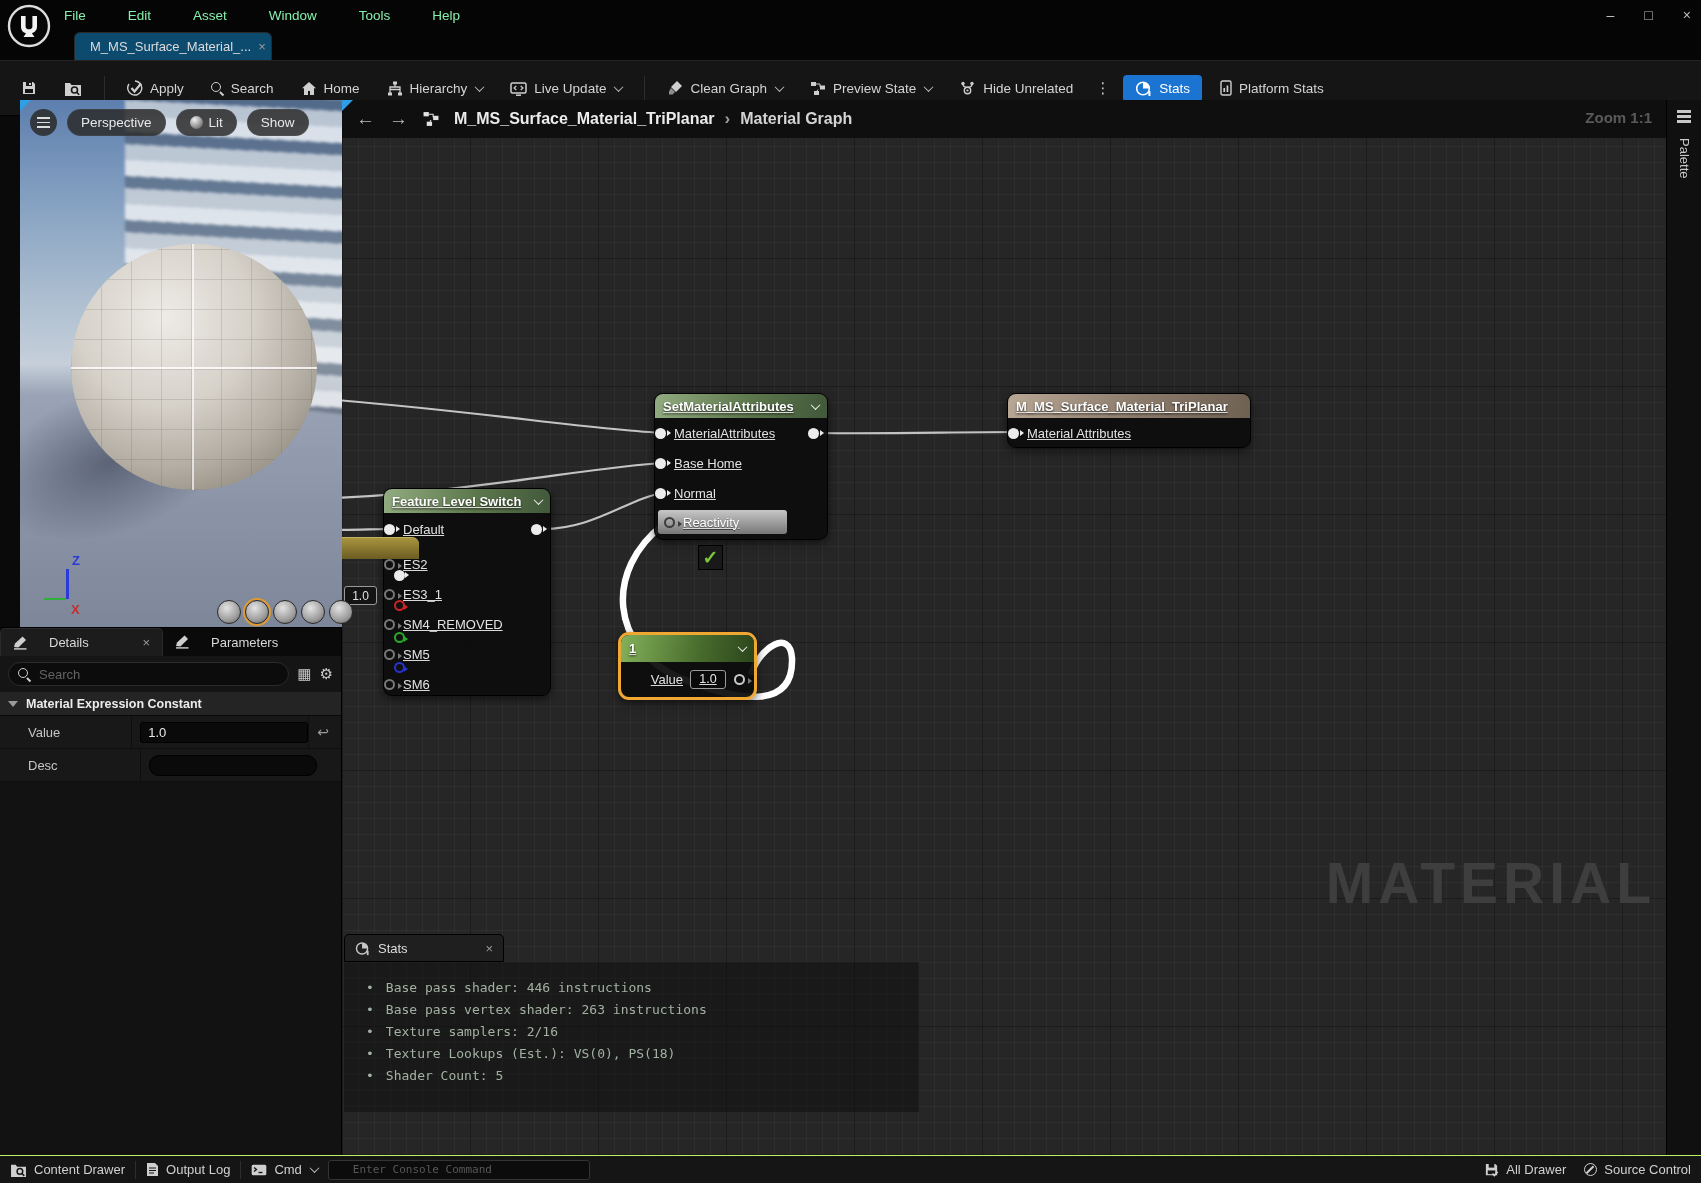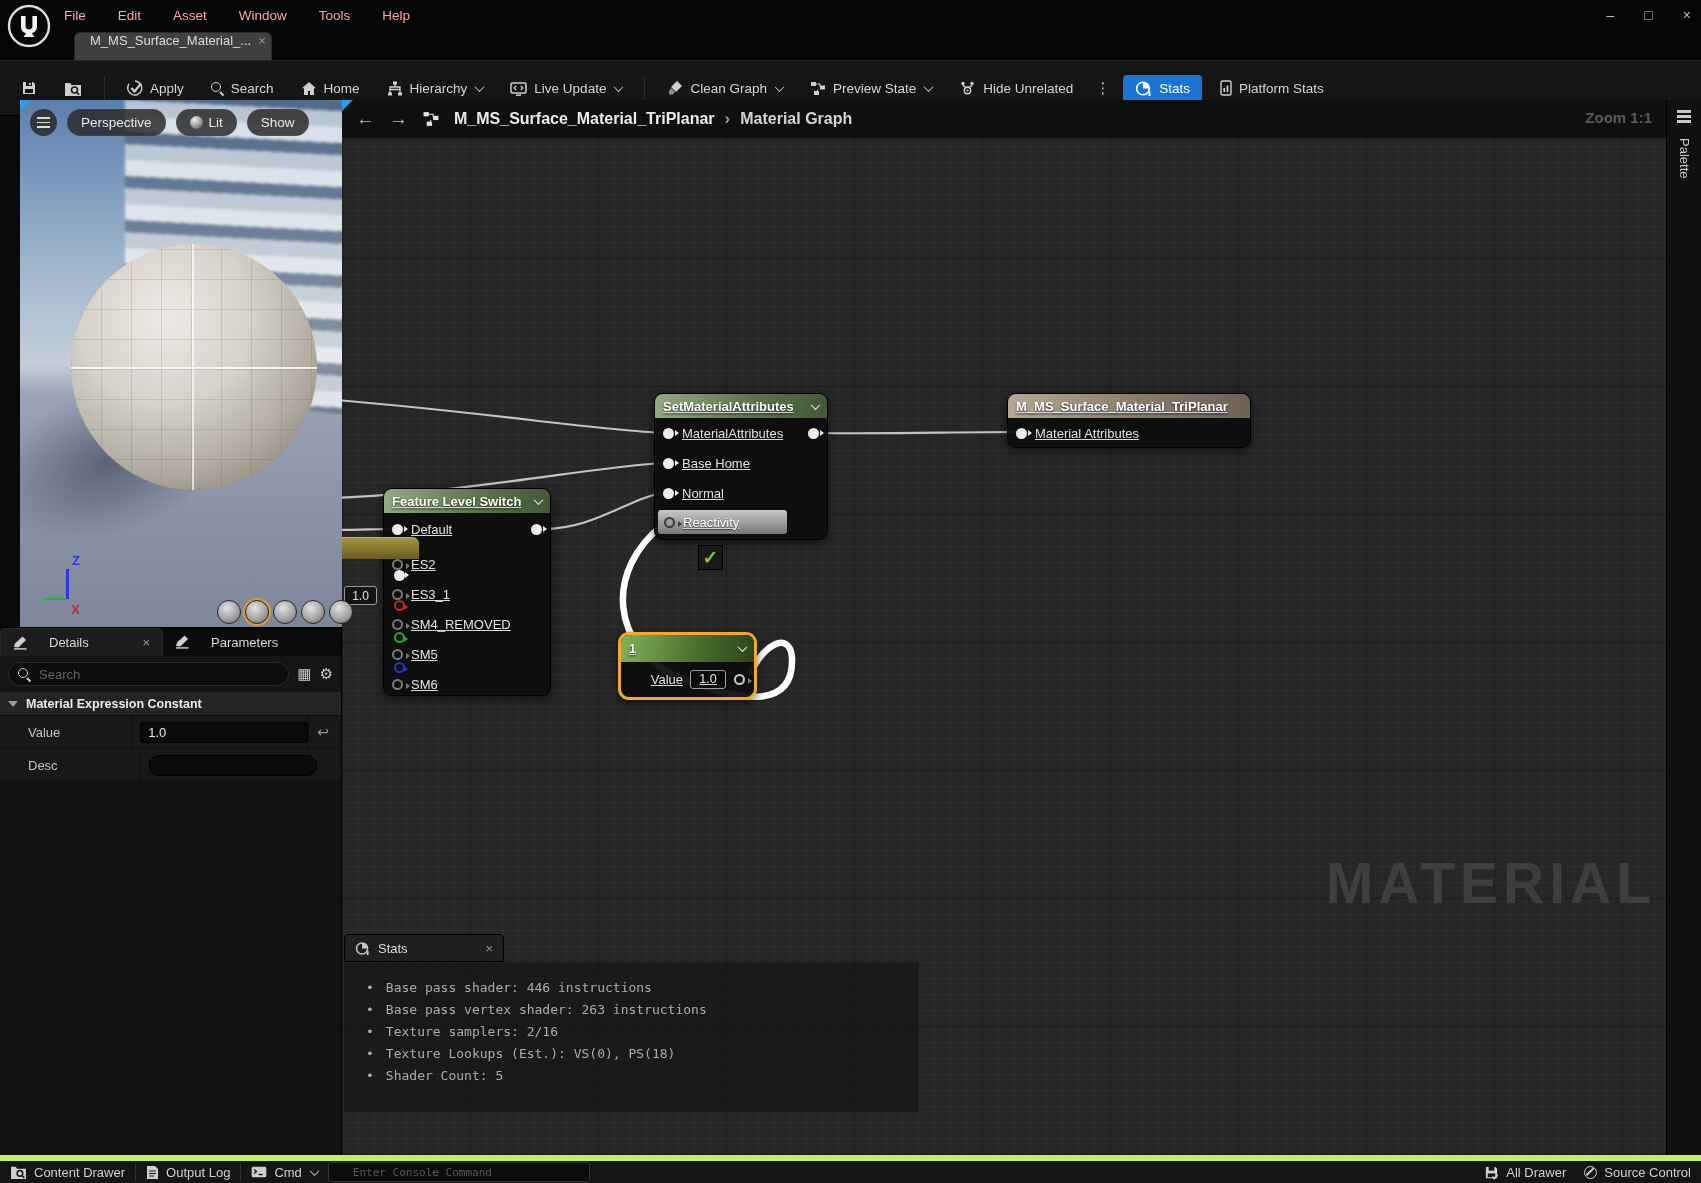--- a/index.html
+++ b/index.html
@@ -2,29 +2,29 @@
 <html><head>
 <meta charset="utf-8">
 <style>
   * { box-sizing: border-box; margin: 0; padding: 0; }
   html,body { width:1701px; height:1183px; overflow:hidden; background:#0a0a0a;
               font-family:"Liberation Sans", sans-serif; color:#d8d8d8; }
 
   
   #titlebar { position:absolute; left:0; top:0; width:1701px; height:30px; background:#050505; }
   #ue-logo { position:absolute; left:7px; top:4px; width:44px; height:44px; z-index:20; }
-  #menus { position:absolute; left:64px; top:0; height:30px; display:flex; align-items:center; gap:32px; font-size:13.5px; color:#fca5a5; }
+  #menus { position:absolute; left:64px; top:0; height:30px; display:flex; align-items:center; gap:42px; font-size:13.5px; color:#86efac; }
   .menu-item { cursor:default; }
   #win-controls { position:absolute; right:10px; top:0; height:30px; display:flex; align-items:center; gap:30px; color:#bdbdbd; font-size:14px; }
 
   
   #tabbar { position:absolute; left:0; top:30px; width:1701px; height:30px; background:#050505; }
-  #asset-tab { position:absolute; left:74px; top:2px; width:198px; height:28px; background:#404040;
+  #asset-tab { position:absolute; left:74px; top:2px; width:198px; height:28px; background:#0c4a6e;
                border:1px solid #2a2a2a; border-bottom:none; border-radius:6px 6px 0 0;
-               display:flex; align-items:flex-start; padding:0 8px; gap:7px; font-size:13px; color:#dcdcdc; }
+               display:flex; align-items:center; padding:0 8px; gap:7px; font-size:13px; color:#dcdcdc; }
   .green-dot { width:12px; height:12px; border-radius:50%; background:radial-gradient(circle at 35% 30%, #7ee87e, #1d9e35 60%, #0c5c1c); }
   .tab-close { margin-left:auto; color:#9a9a9a; font-size:13px; }
 
   
   #toolbar { position:absolute; left:0; top:60px; width:1701px; height:56px; background:#151515;
              border-top:1px solid #242424; border-bottom:1px solid #000;
              display:flex; align-items:center; padding-left:12px; gap:9px; font-size:13.5px; color:#d4d4d4; }
   .tb-item { display:flex; align-items:center; gap:7px; padding:5px 9px; border-radius:4px; white-space:nowrap; }
   .tb-sep { width:1px; height:24px; background:#2c2c2c; margin:0 4px; }
   .caret { width:7px; height:7px; border-right:1.8px solid #b8b8b8; border-bottom:1.8px solid #b8b8b8;
@@ -111,21 +111,21 @@
 
   
   .node { position:absolute; z-index:2; border-radius:9px; background:rgba(12,13,12,0.94); border:1px solid #000;
           box-shadow:0 3px 10px rgba(0,0,0,0.55);text-decoration:underline; }
   .node-header { height:24px; border-radius:8px 8px 0 0; display:flex; align-items:center; padding:0 8px;
                  font-size:13px; font-weight:bold; color:#fff; text-shadow:0 1px 2px rgba(0,0,0,0.8); }
   .hdr-green { background:linear-gradient(100deg,#92ab80 0%, #5d774c 55%, #41583a 100%); }
   .hdr-tan   { background:linear-gradient(100deg,#b9a795 0%, #8a7a6a 55%, #6e6153 100%); }
   .hdr-bright{ background:linear-gradient(100deg,#84b15a 0%, #476b2c 60%, #2c451c 100%); }
   .node-header .caret { border-color:#f0f0f0; margin-left:auto; }
-  .nrow { position:relative; height:30px; display:flex; align-items:center; padding:0 8px; gap:8px; font-size:13px; color:#e2e2e2; }
+  .nrow { position:relative; height:30px; display:flex; align-items:center; padding:0 0; gap:8px; font-size:13px; color:#e2e2e2; }
   .pin { width:11px; height:11px; border-radius:50%; background:#ececec; position:relative; flex:none; }
   .pin::after { content:''; position:absolute; left:11.5px; top:2.5px; border-left:4.5px solid #ececec; border-top:3px solid transparent; border-bottom:3px solid transparent; }
   .pin.hollow { background:transparent; border:2px solid #787878; width:11px; height:11px; }
   .pin.hollow::after { border-left-color:#787878; }
   .pin.out { position:absolute; right:8px; left:auto; }
   .nrow.hl { margin:2px 40px 2px 3px; height:24px; border-radius:3px; padding:0 6px;
              background:linear-gradient(180deg,#c7c7c7,#777); color:#fff; text-shadow:0 1px 1px rgba(0,0,0,.5); }
   .nrow.hl .pin.hollow { border-color:#3c3c3c; }
   .nrow.hl .pin.hollow::after { border-left-color:#3c3c3c; }
   .chev-up { position:absolute; width:8px; height:8px; border-left:2.2px solid #e8e8e8; border-top:2.2px solid #e8e8e8; transform:rotate(45deg); z-index:3; }
@@ -157,21 +157,21 @@
   #stats-content { width:575px; height:150px; background:rgba(10,10,10,0.45); padding:15px 0 0 22px; }
   .stat-line { display:flex; gap:12px; font-family:"DejaVu Sans Mono", monospace; font-size:13px; color:#a3b1a3; line-height:22px; }
 
   
   #palette-strip { position:absolute; left:1666px; top:100px; width:35px; height:1055px; background:#101010; border-left:1px solid #000; z-index:5; }
   #palette-label { position:absolute; left:10px; top:38px; writing-mode:vertical-rl; font-size:13px; color:#c8c8c8; }
   .palette-icon { position:absolute; left:10px; top:10px; width:14px; height:13px;
     background:linear-gradient(0deg,#c8c8c8 0 2.5px, transparent 2.5px 5px, #c8c8c8 5px 7.5px, transparent 7.5px 10px, #c8c8c8 10px 12.5px); }
 
   
-  #statusbar { position:absolute; left:0; top:1155px; width:1701px; height:28px; background:#151515; border-top:6px solid #bef264;
+  #statusbar { position:absolute; left:0; top:1155px; width:1701px; height:28px; background:#151515; border-top:1px solid #bef264;
                display:flex; align-items:center; padding:0 10px; gap:10px; font-size:13px; color:#d0d0d0; }
   .sb-sep { width:1px; height:18px; background:#2e2e2e; }
   .sb-item { display:flex; align-items:center; gap:7px; white-space:nowrap; }
   #console-input { width:262px; height:20px; background:#0c0c0c; border:1px solid #333; border-radius:3px; color:#cfcfcf;
                    font-family:"DejaVu Sans Mono", monospace; font-size:11px; padding:0 24px; outline:none; }
   #console-input::placeholder { color:#585858; }
   #sb-right { margin-left:auto; display:flex; align-items:center; gap:18px; }
   .no-entry { width:13px; height:13px; border:1.7px solid #cfcfcf; border-radius:50%; position:relative; }
   .no-entry::after { content:''; position:absolute; left:0px; top:4.6px; width:9.5px; height:1.7px; background:#cfcfcf; transform:rotate(-45deg); }
 </style>

